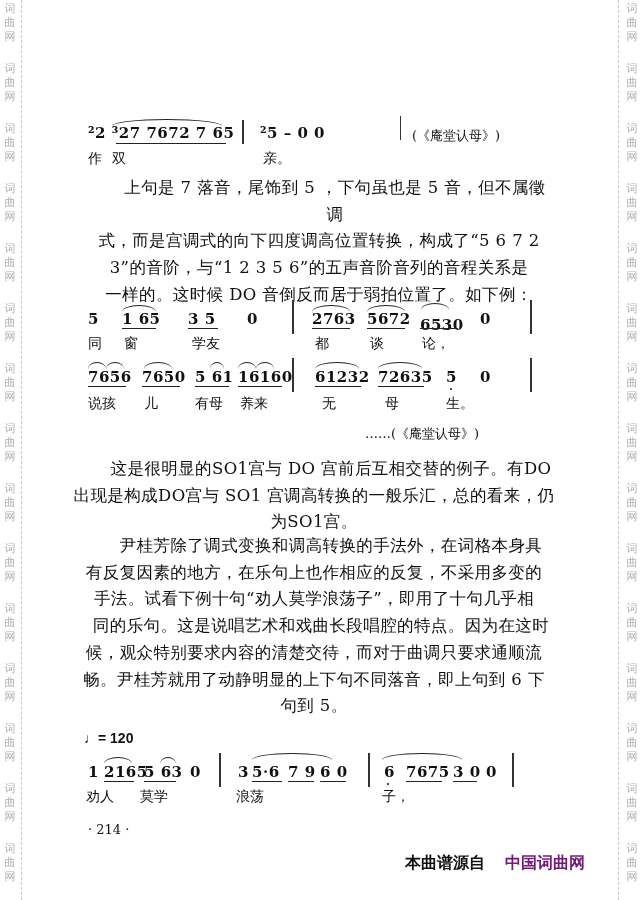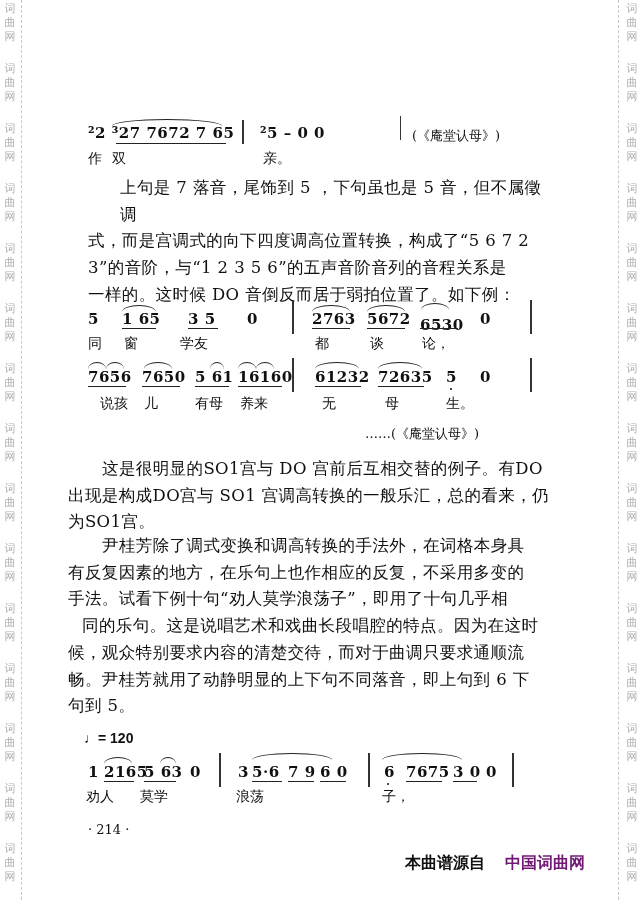--- a/index.html
+++ b/index.html
@@ -13,21 +13,21 @@
   .wm span { display:block; height:14px; }
   .page { position:absolute; left:60px; top:0; width:520px; height:900px; }
   .notes { position:absolute; font-weight:bold; font-size:15px; white-space:nowrap; letter-spacing:0.5px; }
   .lyric { position:absolute; font-size:14px; white-space:nowrap; font-family:"DejaVu Serif", serif; }
   .bar { position:absolute; width:1.5px; background:#333; }
   .slur { position:absolute; border-top:1.4px solid #222; border-radius:50% 50% 0 0 / 100% 100% 0 0; height:6px; }
   .ul { position:absolute; height:1px; background:#222; }
   .dot { position:absolute; width:2.4px; height:2.4px; background:#111; border-radius:50%; }
   .src { position:absolute; font-size:13px; font-family:"DejaVu Serif", serif; white-space:nowrap; }
   .para { position:absolute; left:30px; width:480px; font-size:16.5px; line-height:26.7px; letter-spacing:0.4px; }
-  .para p { margin:0; text-indent:0; }
+  .para p { margin:0; text-indent:0;text-align:center; }
   .tempo { position:absolute; font-family:"Liberation Sans", sans-serif; font-weight:bold; font-size:14px; }
   .pagenum { position:absolute; font-size:13px; font-family:"DejaVu Serif", serif; }
   .credit { position:absolute; font-family:"DejaVu Sans", sans-serif; font-weight:bold; font-size:16px; white-space:nowrap; }
   .credit .brand { color:#701a75; margin-left:20px; }
 </style>
 </head>
 <body>
 
 <div class="margin left">
   <div class="wm" style="top:2px">
@@ -222,21 +222,21 @@
     <div class="slur" style="left:307px;top:305px;width:38px;"></div>
     <div class="notes" style="left:307px;top:310px;">5672</div>
     <div class="ul" style="left:307px;top:328px;width:38px;"></div>
     <div class="slur" style="left:361px;top:303px;width:28px;"></div>
     <div class="notes" style="left:360px;top:316px;">6530</div>
     <div class="ul" style="left:360px;top:328px;width:38px;"></div>
     <div class="notes" style="left:420px;top:310px;">0</div>
     <div class="bar" style="left:470px;top:300px;height:34px;"></div>
     <div class="lyric" style="left:28px;top:335px;">同</div>
     <div class="lyric" style="left:64px;top:335px;">窗</div>
-    <div class="lyric" style="left:120px;top:335px;">学友</div>
+    <div class="lyric" style="left:132px;top:335px;">学友</div>
     <div class="lyric" style="left:255px;top:335px;">都</div>
     <div class="lyric" style="left:310px;top:335px;">谈</div>
     <div class="lyric" style="left:362px;top:335px;">论，</div>
 
     <div class="slur" style="left:28px;top:362px;width:18px;"></div>
     <div class="slur" style="left:46px;top:362px;width:18px;"></div>
     <div class="notes" style="left:28px;top:368px;">7656</div>
     <div class="ul" style="left:28px;top:386px;width:38px;"></div>
     <div class="slur" style="left:84px;top:362px;width:28px;"></div>
     <div class="notes" style="left:82px;top:368px;">7650</div>
@@ -252,21 +252,21 @@
     <div class="slur" style="left:255px;top:362px;width:44px;"></div>
     <div class="notes" style="left:255px;top:368px;">61232</div>
     <div class="ul" style="left:255px;top:386px;width:46px;"></div>
     <div class="slur" style="left:318px;top:362px;width:44px;"></div>
     <div class="notes" style="left:318px;top:368px;">72635</div>
     <div class="ul" style="left:318px;top:386px;width:46px;"></div>
     <div class="notes" style="left:386px;top:368px;">5</div>
     <div class="dot" style="left:390px;top:388px;"></div>
     <div class="notes" style="left:420px;top:368px;">0</div>
     <div class="bar" style="left:470px;top:358px;height:34px;"></div>
-    <div class="lyric" style="left:40px;top:395px;">说孩</div>
+    <div class="lyric" style="left:28px;top:395px;">说孩</div>
     <div class="lyric" style="left:84px;top:395px;">儿</div>
     <div class="lyric" style="left:135px;top:395px;">有母</div>
     <div class="lyric" style="left:180px;top:395px;">养来</div>
     <div class="lyric" style="left:262px;top:395px;">无</div>
     <div class="lyric" style="left:325px;top:395px;">母</div>
     <div class="lyric" style="left:386px;top:395px;">生。</div>
     <div class="src" style="left:305px;top:425px;">……(《庵堂认母》)</div>
   </div>
 
   <div class="para" style="left:0;top:456px;width:500px;">

